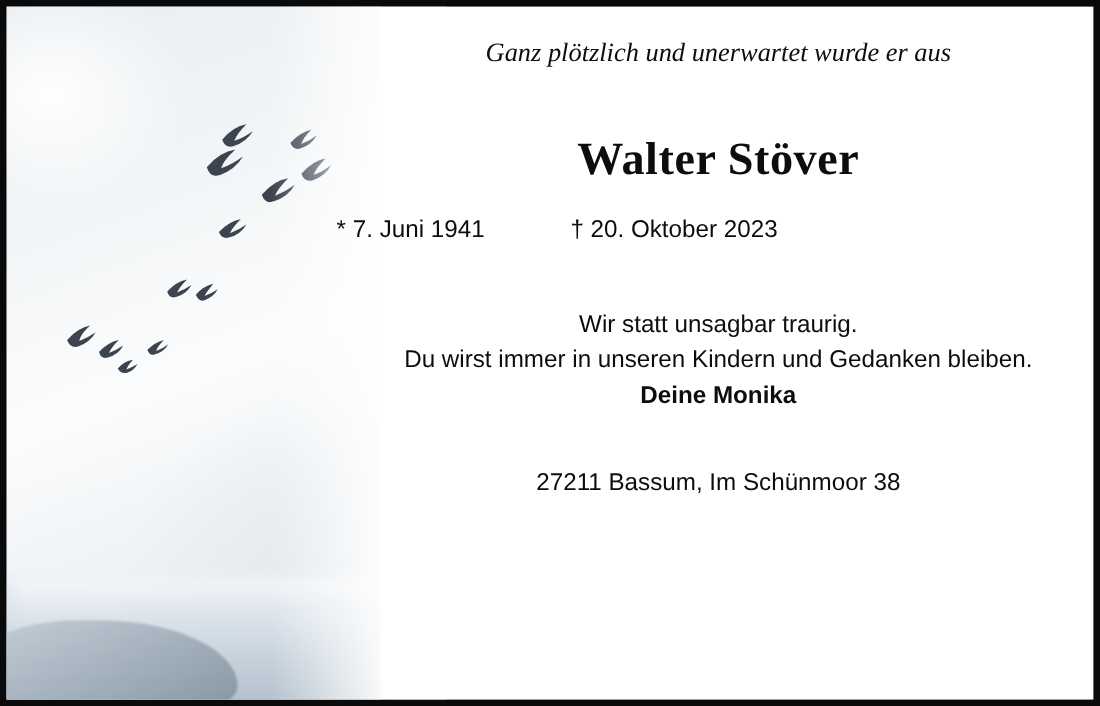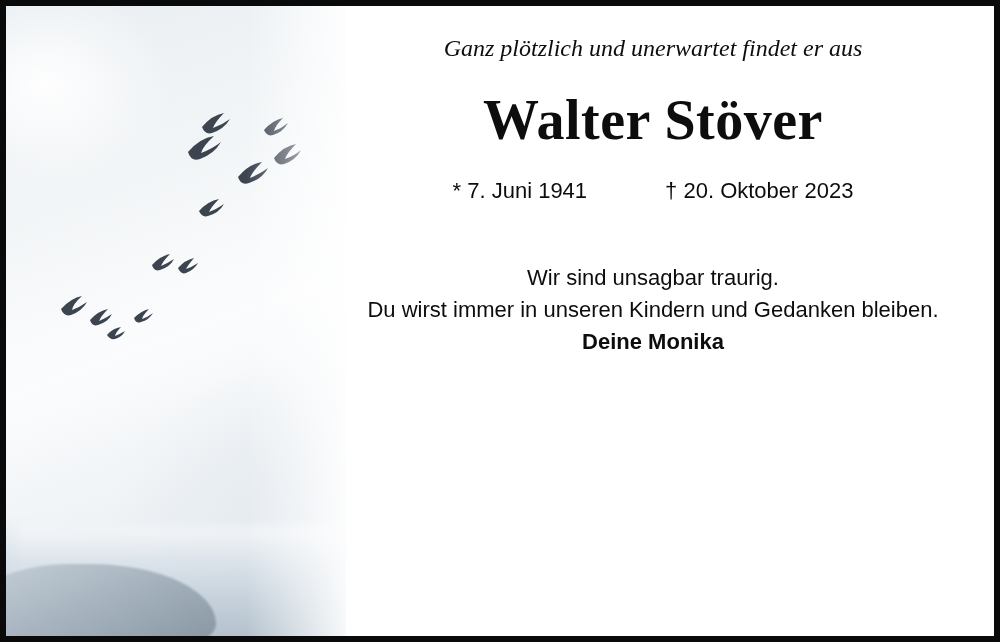--- a/index.html
+++ b/index.html
@@ -86,31 +86,30 @@
     text-align: center;
     color: #0d0d0d;
   }
   .intro {
     font-style: italic;
     font-size: 24px;
     line-height: 1.35;
     margin-top: 26px;
   }
   .name {
-    font-size: 56px;
+    font-size: 42px;
     font-weight: bold;
     letter-spacing: 0.5px;
-    margin-top: 24px;
+    margin-top: 57px;
   }
   .dates {
     margin-top: 26px;
     font-family: "Liberation Sans", sans-serif;
     font-size: 22px;
     display: flex;
-    justify-content: center;
     gap: 78px;
   }
   .dates span { white-space: nowrap; }
   .message {
     margin-top: 58px;
     font-family: "Liberation Sans", sans-serif;
     font-size: 22px;
     line-height: 1.45;
   }
   .signature {
@@ -154,35 +153,36 @@
         <path d="M84 314 q8 -9 18 -11 q-7 7 -9 12 q7 -3 13 -7 q-4 8 -14 11 q-6 2 -8 -5z"></path>
         <path d="M128 312 q7 -7 15 -9 q-6 6 -7 10 q6 -2 11 -6 q-4 7 -12 9 q-5 2 -7 -4z"></path>
         <path d="M101 329 q6 -7 14 -8 q-5 5 -6 9 q5 -2 10 -5 q-3 6 -10 8 q-5 1 -8 -4z"></path>
       </g>
     </svg>
   </div>
 
   <div class="content">
 
     <div class="intro">
-      <div>Ganz plötzlich und unerwartet findet er aus</div>
+      <div>Ganz plötzlich und unerwartet wurde er aus</div>
     </div>
 
     <div class="name">Walter Stöver</div>
 
     <div class="dates">
       <span>* 7. Juni 1941</span>
       <span>† 20. Oktober 2023</span>
     </div>
 
     <div class="message">
-      <div>Wir sind unsagbar traurig.</div>
+      <div>Wir statt unsagbar traurig.</div>
       <div>Du wirst immer in unseren Kindern und Gedanken bleiben.</div>
     </div>
 
     <div class="signature">
       <div>Deine Monika</div>
     </div>
 
+    <div class="address">27211 Bassum, Im Schünmoor 38</div>
 
 
   </div>
 </div>
 
 </body></html>

